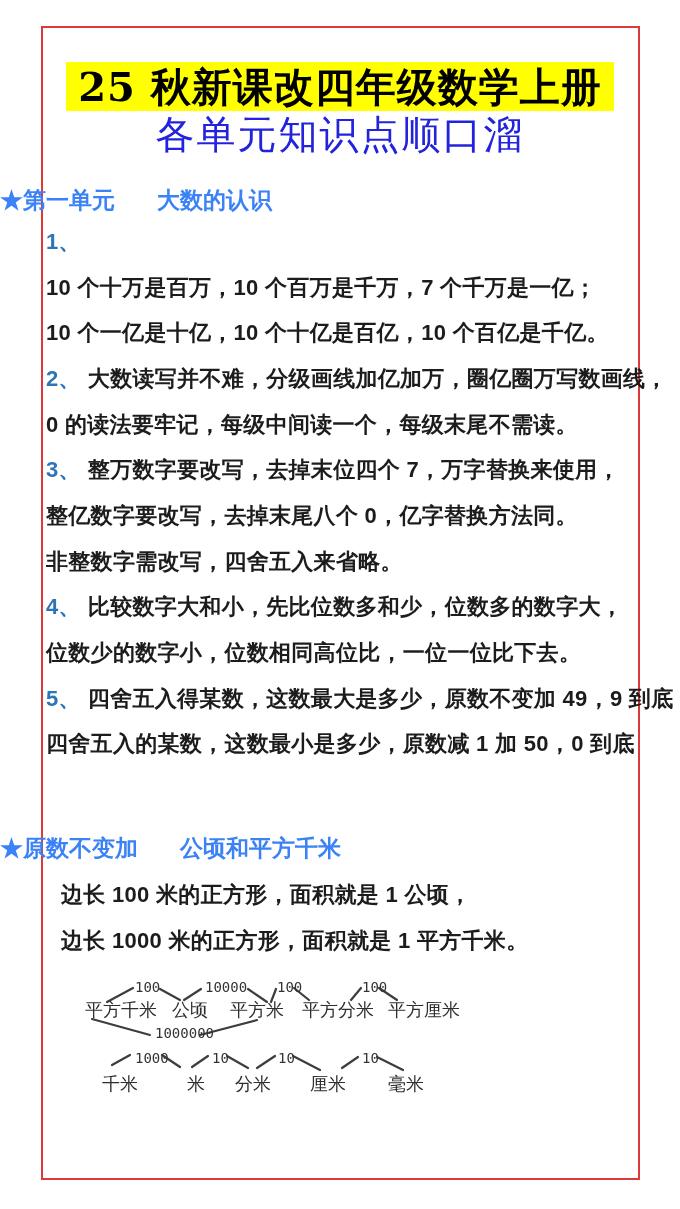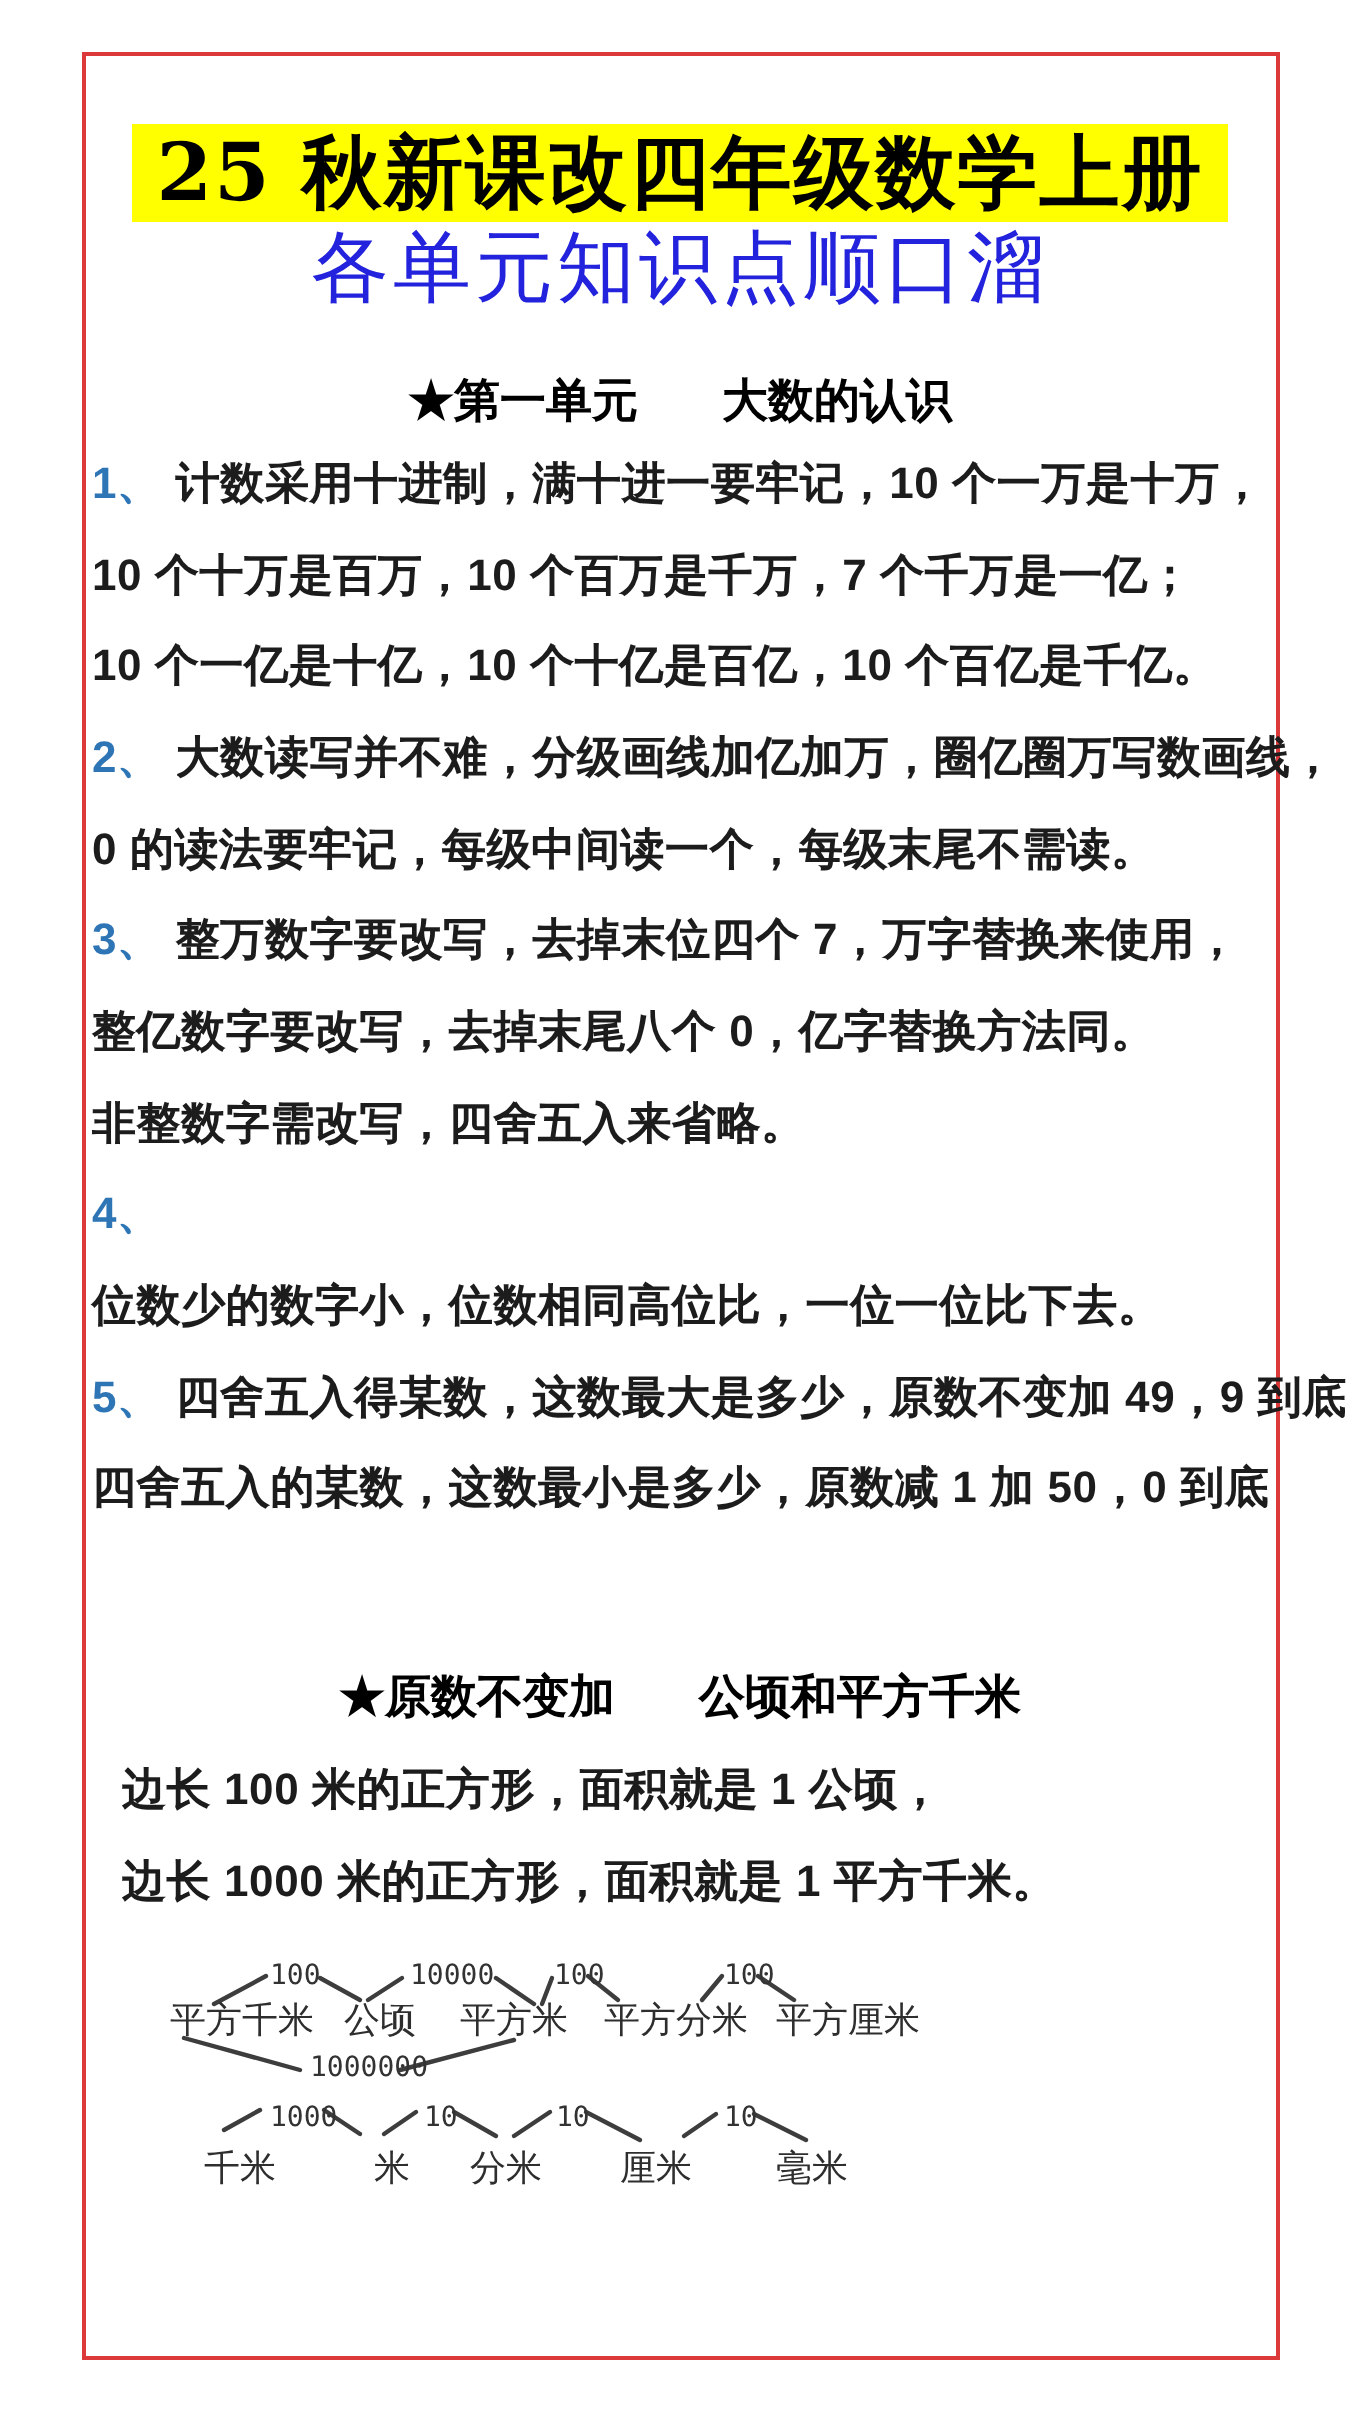--- a/index.html
+++ b/index.html
@@ -10,22 +10,22 @@
 
   .title-row{position:absolute;left:0;right:0;top:62px;text-align:center;}
   .title-hl{display:inline-block;background:#ffff00;padding:1px 12px;
             font-family:"DejaVu Serif","Liberation Serif",serif;
             font-weight:bold;font-size:40px;line-height:47px;color:#000000;letter-spacing:1px;}
 
   .subtitle-row{position:absolute;left:0;right:0;top:113px;text-align:center;
                 font-family:"DejaVu Serif","Liberation Serif",serif;
                 font-weight:normal;font-size:39px;line-height:44px;color:#2323dd;letter-spacing:2px;}
 
-  .sec-header{position:absolute;left:0;right:0;text-align:center;font-weight:bold;
-              font-size:23px;line-height:26px;color:#000000;white-space:nowrap;}
+  .sec-header{position:absolute;left:0;right:0;font-weight:bold;
+              font-size:23px;line-height:26px;color:#3b82f6;white-space:nowrap;}
   .sec1-header{top:187px;}
   .sec2-header{top:835px;}
   .sec-gap{display:inline-block;width:42px;}
 
   .body-block{position:absolute;left:46px;top:219px;width:600px;}
   .s2-block{position:absolute;left:61px;top:872px;width:600px;}
   .line{height:45.7px;display:flex;align-items:center;white-space:nowrap;
         font-weight:bold;font-size:22px;color:#1c1c1c;letter-spacing:0.3px;}
   .num{color:#2e75b6;margin-right:7px;font-weight:bold;}
 
@@ -46,21 +46,20 @@
 
   <div class="subtitle-row">各单元知识点顺口溜</div>
 
   <div class="sec-header sec1-header">
     <span>★第一单元</span><span class="sec-gap"></span><span>大数的认识</span>
   </div>
 
   <div class="body-block">
     <div class="line">
         <span class="num">1、</span>
-        <span>计数采用十进制，满十进一要牢记，10 个一万是十万，</span>
       </div>
     <div class="line">
         <span>10 个十万是百万，10 个百万是千万，7 个千万是一亿；</span>
       </div>
     <div class="line">
         <span>10 个一亿是十亿，10 个十亿是百亿，10 个百亿是千亿。</span>
       </div>
     <div class="line">
         <span class="num">2、</span>
         <span>大数读写并不难，分级画线加亿加万，圈亿圈万写数画线，</span>
@@ -73,20 +72,21 @@
         <span>整万数字要改写，去掉末位四个 7，万字替换来使用，</span>
       </div>
     <div class="line">
         <span>整亿数字要改写，去掉末尾八个 0，亿字替换方法同。</span>
       </div>
     <div class="line">
         <span>非整数字需改写，四舍五入来省略。</span>
       </div>
     <div class="line">
         <span class="num">4、</span>
+        <span>比较数字大和小，先比位数多和少，位数多的数字大，</span>
       </div>
     <div class="line">
         <span>位数少的数字小，位数相同高位比，一位一位比下去。</span>
       </div>
     <div class="line">
         <span class="num">5、</span>
         <span>四舍五入得某数，这数最大是多少，原数不变加 49，9 到底；</span>
       </div>
     <div class="line">
         <span>四舍五入的某数，这数最小是多少，原数减 1 加 50，0 到底</span>

